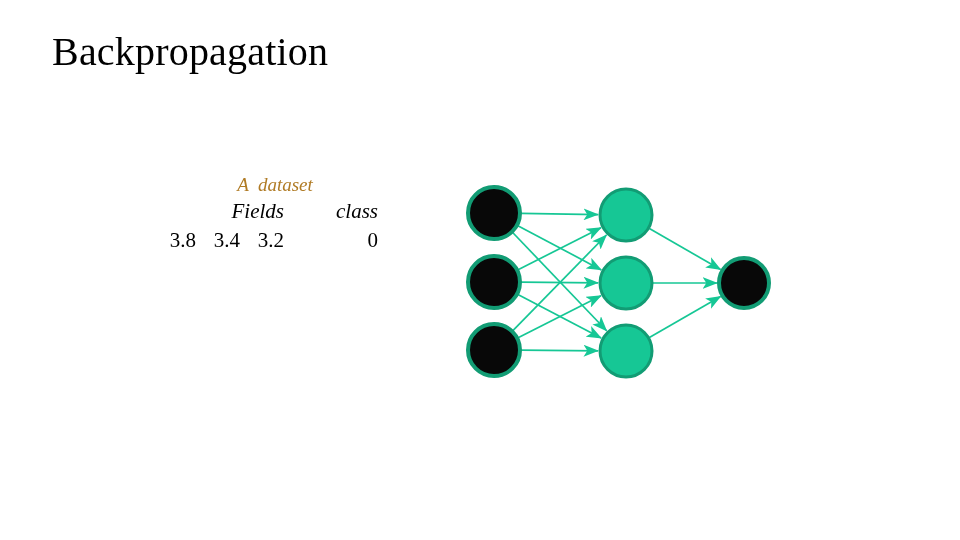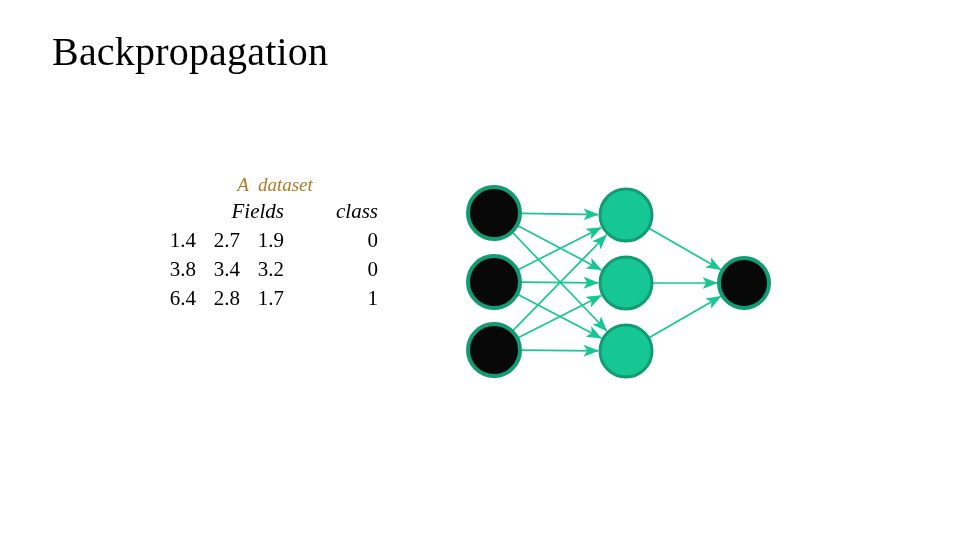--- a/index.html
+++ b/index.html
@@ -106,39 +106,25 @@
     <table class="dataset-table">
       <thead>
         <tr>
           <th class="col-f hdr-fields" colspan="3">Fields</th>
           <th class="col-gap"></th>
           <th class="col-c hdr-class">class</th>
         </tr>
       </thead>
       <tbody>
         <tr>
-          <td class="col-f">1.4</td>
-          <td class="col-f">2.7</td>
-          <td class="col-f">1.9</td>
-          <td class="col-gap"></td>
-          <td class="col-c">0</td>
-        </tr>
-        <tr>
           <td class="col-f">3.8</td>
           <td class="col-f">3.4</td>
           <td class="col-f">3.2</td>
           <td class="col-gap"></td>
           <td class="col-c">0</td>
-        </tr>
-        <tr>
-          <td class="col-f">6.4</td>
-          <td class="col-f">2.8</td>
-          <td class="col-f">1.7</td>
-          <td class="col-gap"></td>
-          <td class="col-c">1</td>
         </tr>
       </tbody>
     </table>
   </div>
 
   <div id="network-diagram">
     <svg viewBox="0 0 380 240" xmlns="http://www.w3.org/2000/svg">
       <defs>
         <marker id="arrowhead" markerWidth="9" markerHeight="7" refX="8.5" refY="3.5" orient="auto" markerUnits="strokeWidth">
           <path d="M0,0 L9,3.5 L0,7 L2.2,3.5 Z" fill="#16C795"></path>

